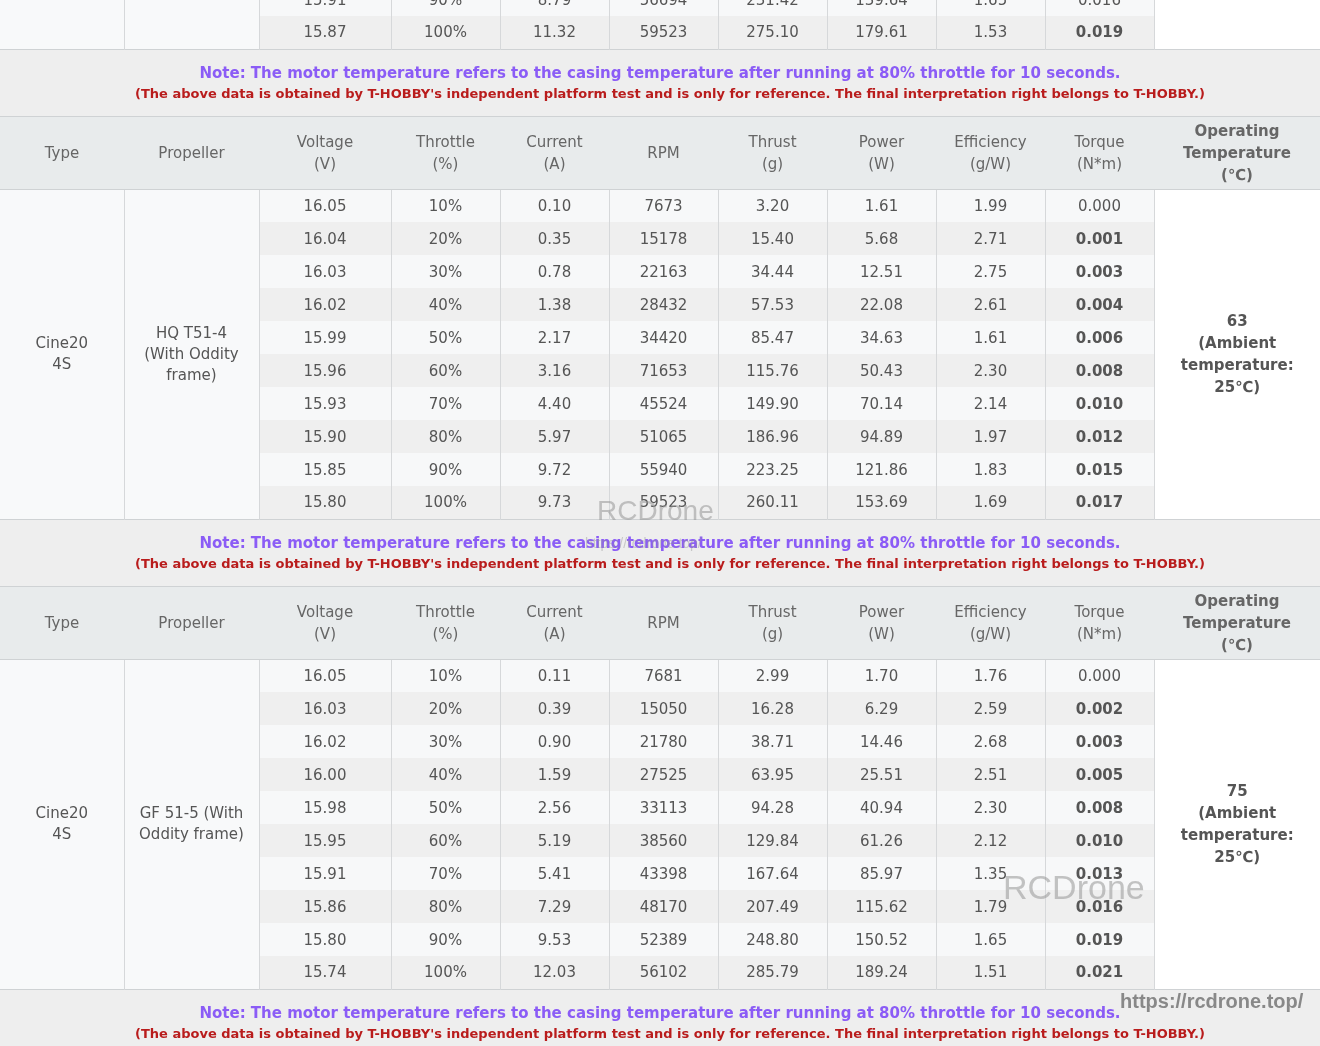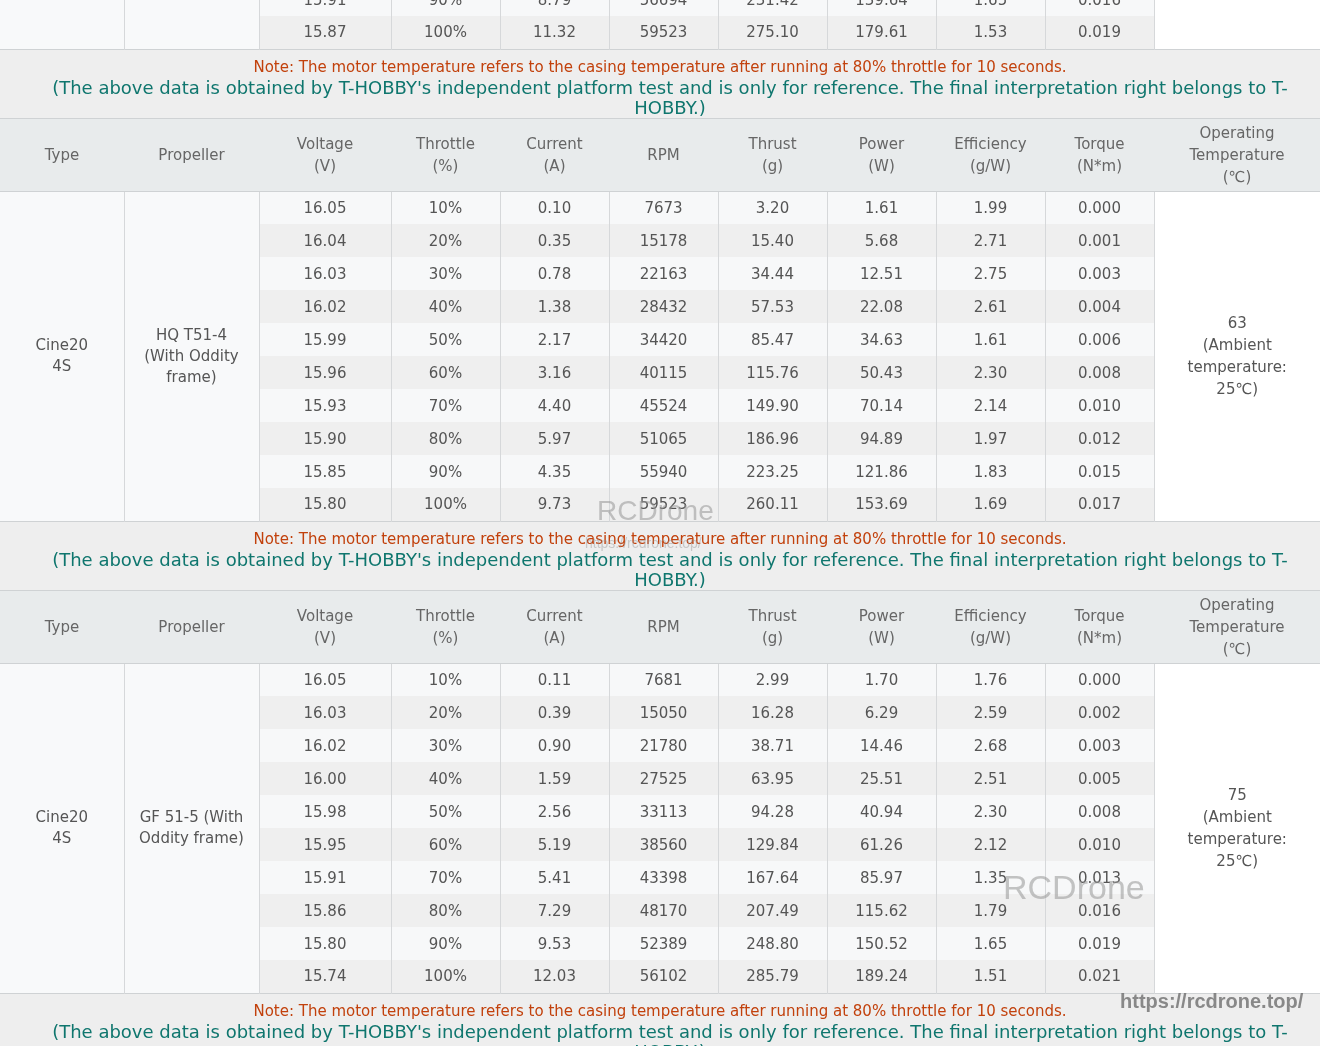--- a/index.html
+++ b/index.html
@@ -25,21 +25,21 @@
     td, th {
       text-align: center;
       vertical-align: middle;
       font-weight: normal;
       font-size: 15px;
       color: #555;
       border-left: 1px solid #d6d8da;
       border-right: 1px solid #d6d8da;
     }
     td:first-child, th:first-child { border-left: none; text-align: center; }
-    td:last-child, th:last-child { border-right: none; }
+    td:last-child, th:last-child { border-right: none; font-weight: bold; }
     tr.head th {
       background: #e8ebec;
       height: 73px;
       line-height: 22px;
       color: #666;
       border-top: 1px solid #cfd2d4;
       border-bottom: 1px solid #cfd2d4;
       border-left: none;
       border-right: none;
     }
@@ -48,22 +48,22 @@
     tr.data.alt td.num { background: #efefef; }
     td.span-cell { background: #f8f9fa; line-height: 21px; font-size: 15px; }
     td.temp-cell { background: #ffffff; line-height: 22px; }
     tr.note td {
       background: #eeeeee;
       height: 67px;
       border-top: 1px solid #cfd2d4;
       border-bottom: 1px solid #cfd2d4;
       border-left: none; border-right: none;
     }
-    .note-main { font-size: 15px; color: #c2410c; line-height: 22px; margin-top: 6px; }
-    .note-sub { font-size: 18px; color: #0f766e; line-height: 20px; padding-left: 20px; }
+    .note-main { font-size: 15px; color: #8b5cf6; line-height: 22px; }
+    .note-sub { font-size: 13px; color: #b91c1c; line-height: 20px; padding-left: 20px; }
     .watermark {
       position: absolute;
       color: rgba(150,150,150,0.55);
       font-family: Liberation Sans, sans-serif;
       pointer-events: none;
     }
     .wm1 { left: 597px; top: 495px; font-size: 28px; }
     .wm1s { left: 585px; top: 535px; font-size: 14px; color: rgba(150,150,150,0.45); }
     .wm2 { left: 1003px; top: 868px; font-size: 34px; }
     .wm-url { left: 1120px; top: 990px; font-size: 20px; color: rgba(110,110,110,0.8); font-weight: bold; }
@@ -179,21 +179,21 @@
           <td class="num">34420</td>
           <td class="num">85.47</td>
           <td class="num">34.63</td>
           <td class="num">1.61</td>
           <td class="num">0.006</td>
         </tr>
         <tr class="data alt">
           <td class="num">15.96</td>
           <td class="num">60%</td>
           <td class="num">3.16</td>
-          <td class="num">40115</td>
+          <td class="num">71653</td>
           <td class="num">115.76</td>
           <td class="num">50.43</td>
           <td class="num">2.30</td>
           <td class="num">0.008</td>
         </tr>
         <tr class="data">
           <td class="num">15.93</td>
           <td class="num">70%</td>
           <td class="num">4.40</td>
           <td class="num">45524</td>
@@ -208,21 +208,21 @@
           <td class="num">5.97</td>
           <td class="num">51065</td>
           <td class="num">186.96</td>
           <td class="num">94.89</td>
           <td class="num">1.97</td>
           <td class="num">0.012</td>
         </tr>
         <tr class="data">
           <td class="num">15.85</td>
           <td class="num">90%</td>
-          <td class="num">4.35</td>
+          <td class="num">9.72</td>
           <td class="num">55940</td>
           <td class="num">223.25</td>
           <td class="num">121.86</td>
           <td class="num">1.83</td>
           <td class="num">0.015</td>
         </tr>
         <tr class="data alt">
           <td class="num">15.80</td>
           <td class="num">100%</td>
           <td class="num">9.73</td>

